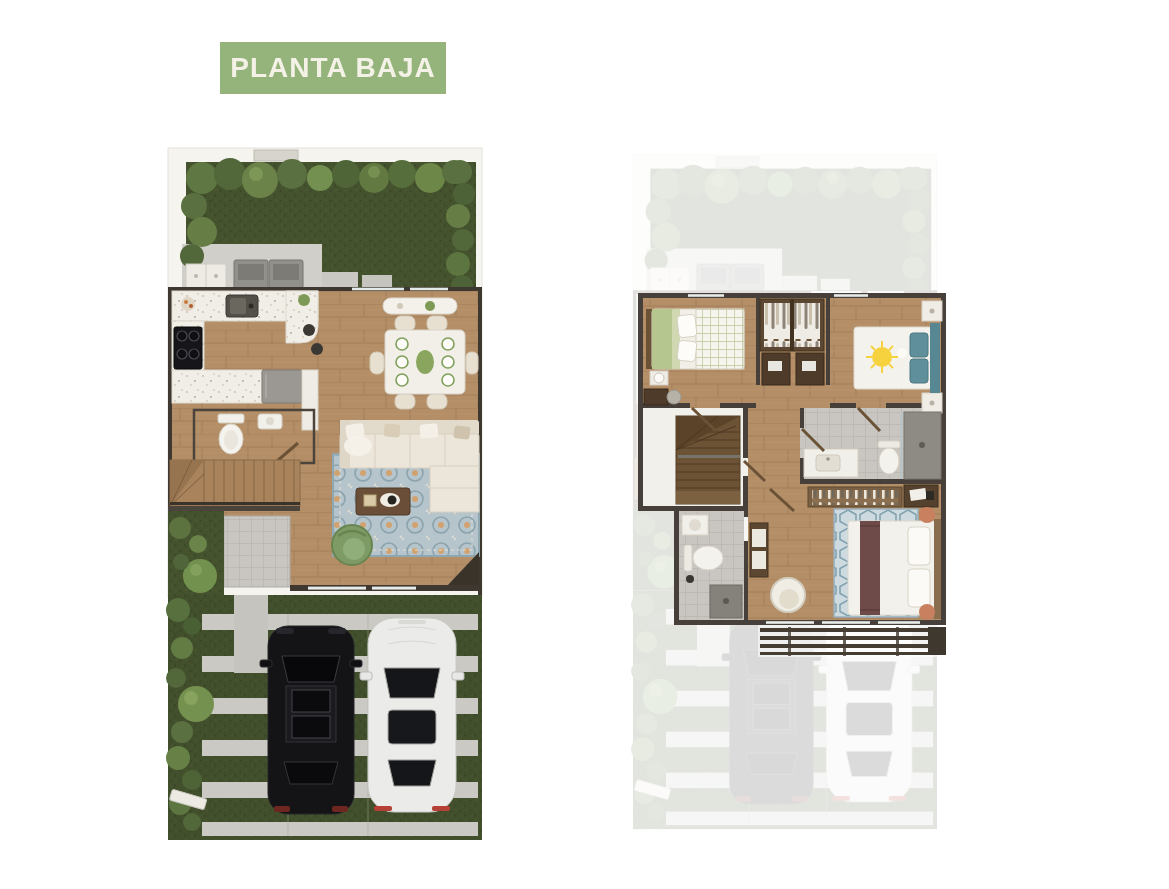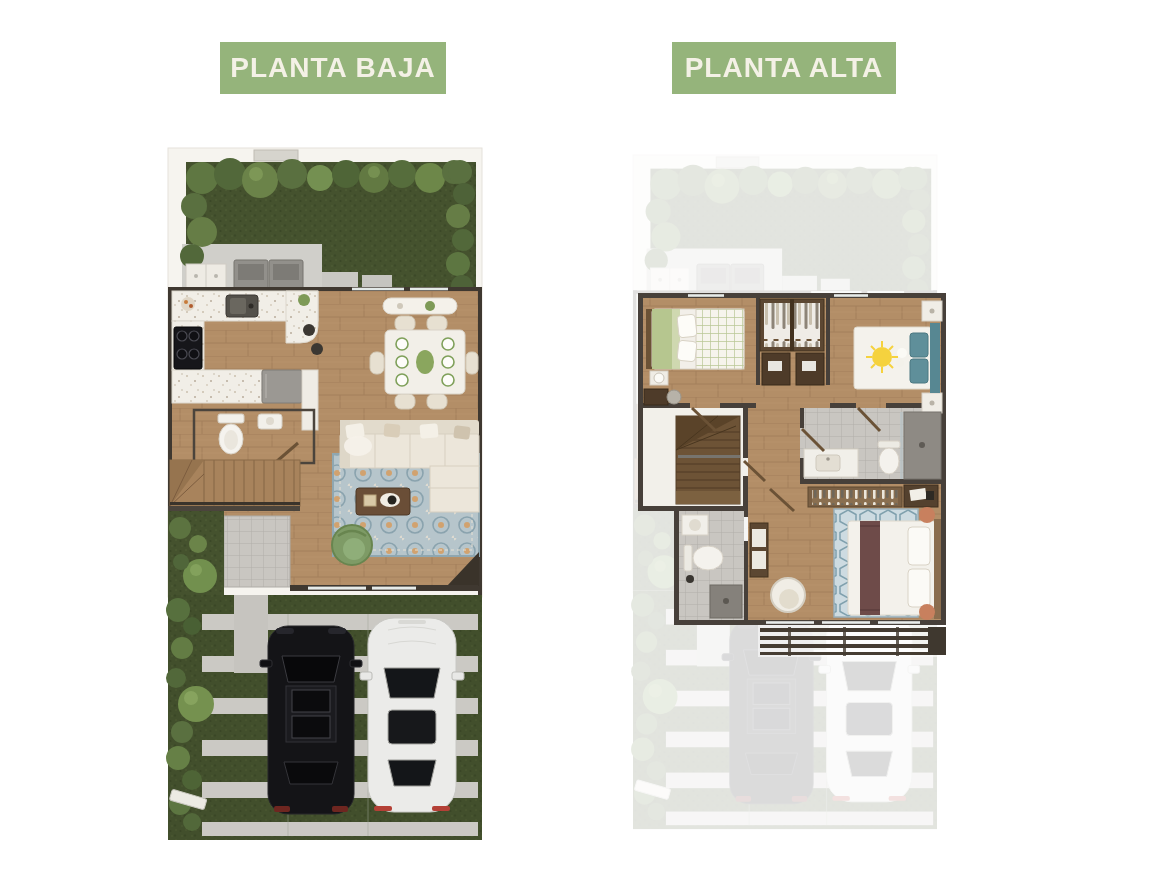--- a/index.html
+++ b/index.html
@@ -13,23 +13,20 @@
   #plans{position:absolute;left:0;top:0;}
   .ghost{opacity:0.15;}
 </style>
 </head>
 <body>
 
 <div class="canvas">
 
   <div class="badge" id="badge-left">
     <span>PLANTA BAJA</span>
-  </div>
-  <div class="badge" id="badge-right">
-    <span>PLANTA ALTA</span>
   </div>
 
   <svg id="plans" width="1169" height="889" viewBox="0 0 1169 889" xmlns="http://www.w3.org/2000/svg">
     <defs>
       <pattern id="grass" width="10" height="10" patternUnits="userSpaceOnUse">
         <rect width="10" height="10" fill="#45522e"></rect>
         <circle cx="2.5" cy="3" r="1.1" fill="#3a4726"></circle>
           <circle cx="7" cy="7.5" r="1.2" fill="#3c4928"></circle>
         <circle cx="8" cy="2" r="0.9" fill="#4e5c34"></circle>
           <circle cx="4" cy="8" r="0.8" fill="#515f36"></circle>

